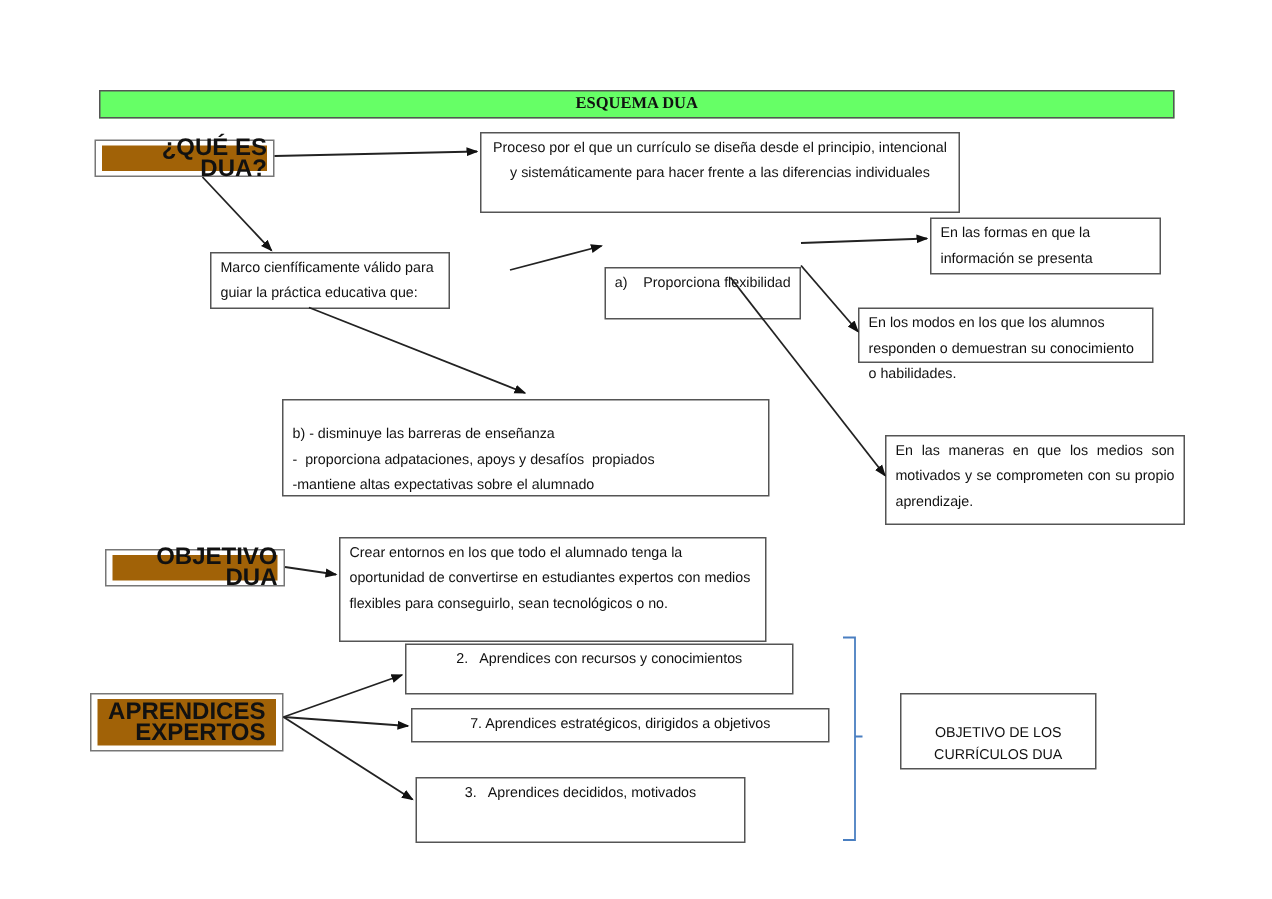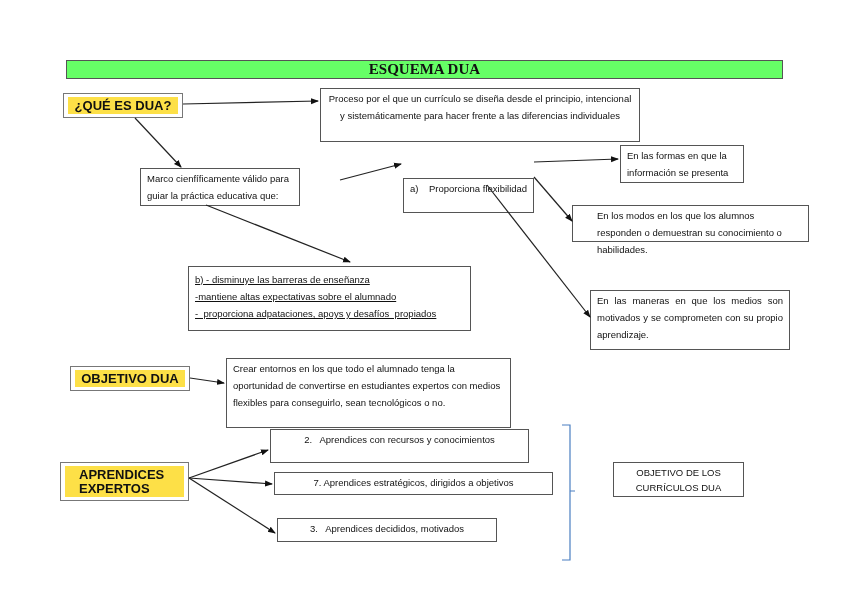--- a/index.html
+++ b/index.html
@@ -4,23 +4,23 @@
 <style>
   html, body { margin:0; padding:0; background:#ffffff; }
   body { width:848px; height:599px; position:relative; overflow:hidden;
          font-family:"Liberation Sans", "DejaVu Sans", sans-serif; color:#111; }
   .box { position:absolute; border:1px solid #555; background:#fff; box-sizing:border-box;
          font-size:9.5px; line-height:17px; padding:2px 6px; }
   .center { text-align:center; }
   .title-bar { position:absolute; left:66px; top:60px; width:717px; height:19px;
                background:#66ff66; border:1px solid #555; box-sizing:border-box;
                text-align:center; font-family:"Liberation Serif", serif; font-weight:bold;
-               font-size:15px; line-height:17px; }
+               font-size:11px; line-height:17px; }
   .label-box { position:absolute; border:1px solid #777; background:#fff; box-sizing:border-box; padding:3px 4px; }
-  .label-box .hl { background:#fde047; font-weight:bold; font-size:13px; text-align:left;
+  .label-box .hl { background:#a16207; font-weight:bold; font-size:16px; text-align:right;
                    height:100%; box-sizing:border-box; display:flex; align-items:center; justify-content:center; line-height:14px; }
   svg.lines { position:absolute; left:0; top:0; pointer-events:none; }
   p { margin:0; }
 </style>
 </head>
 <body>
 
 <div class="title-bar">ESQUEMA DUA</div>
 
 <div class="label-box" style="left:63px;top:93px;width:120px;height:25px;">
@@ -32,36 +32,36 @@
 </div>
 
 <div class="box" style="left:140px;top:168px;width:160px;height:38px;padding:1px 6px;">
   <p>Marco cienfíficamente válido para guiar la práctica educativa que:</p>
 </div>
 
 <div class="box center" style="left:403px;top:150px;width:131px;height:35px;padding:1px 4px;margin-top:28px;">
   <p><span>a)</span>&nbsp;&nbsp;&nbsp;&nbsp;<span>Proporciona flexibilidad</span></p>
 </div>
 
-<div class="box" style="left:620px;top:145px;width:124px;height:38px;padding:1px 6px;">
+<div class="box" style="left:620px;top:145px;width:154px;height:38px;padding:1px 6px;">
   <p>En las formas en que la información se presenta</p>
 </div>
 
-<div class="box" style="left:572px;top:205px;width:237px;height:37px;padding:1px 24px;">
+<div class="box" style="left:572px;top:205px;width:197px;height:37px;padding:1px 6px;">
   <p>En los modos en los que los alumnos responden o demuestran su conocimiento o habilidades.</p>
 </div>
 
 <div class="box" style="left:590px;top:290px;width:200px;height:60px;padding:1px 6px;text-align:justify;">
   <p>En las maneras en que los medios son motivados y se comprometen con su propio aprendizaje.</p>
 </div>
 
-<div class="box" style="left:188px;top:266px;width:283px;height:65px;padding:4px 6px;text-decoration:underline;">
+<div class="box" style="left:188px;top:266px;width:325px;height:65px;padding:14px 6px;">
   <p>b) - disminuye las barreras de enseñanza</p>
+  <p style="white-space:pre;">-  proporciona adpataciones, apoys y desafíos  propiados</p>
   <p>-mantiene altas expectativas sobre el alumnado</p>
-  <p style="white-space:pre;">-  proporciona adpataciones, apoys y desafíos  propiados</p>
 </div>
 
 <div class="label-box" style="left:70px;top:366px;width:120px;height:25px;">
   <div class="hl">OBJETIVO DUA</div>
 </div>
 
 <div class="box" style="left:226px;top:358px;width:285px;height:70px;padding:1px 6px;">
   <p>Crear entornos en los que todo el alumnado tenga la oportunidad de convertirse en estudiantes expertos con medios flexibles para conseguirlo, sean tecnológicos o no.</p>
 </div>
 
@@ -70,25 +70,25 @@
 </div>
 
 <div class="box center" style="left:270px;top:429px;width:259px;height:34px;padding:1px 6px;">
   <p style="white-space:pre;">2.   Aprendices con recursos y conocimientos</p>
 </div>
 
 <div class="box center" style="left:274px;top:472px;width:279px;height:23px;padding:1px 6px;">
   <p>7. Aprendices estratégicos, dirigidos a objetivos</p>
 </div>
 
-<div class="box center" style="left:277px;top:518px;width:220px;height:24px;padding:1px 6px;">
+<div class="box center" style="left:277px;top:518px;width:220px;height:44px;padding:1px 6px;">
   <p style="white-space:pre;">3.   Aprendices decididos, motivados</p>
 </div>
 
-<div class="box center" style="left:613px;top:462px;width:131px;height:35px;padding:2px 18px;line-height:15px;">
+<div class="box center" style="left:600px;top:462px;width:131px;height:51px;padding:18px 18px;line-height:15px;">
   <p>OBJETIVO DE LOS CURRÍCULOS DUA</p>
 </div>
 
 <svg class="lines" width="848" height="599">
   <defs>
     <marker id="arr" markerWidth="8" markerHeight="8" refX="7" refY="4" orient="auto" markerUnits="userSpaceOnUse">
       <path d="M0,1 L8,4 L0,7 Z" fill="#111"></path>
     </marker>
   </defs>
   <g stroke="#222" stroke-width="1.2" fill="none">

